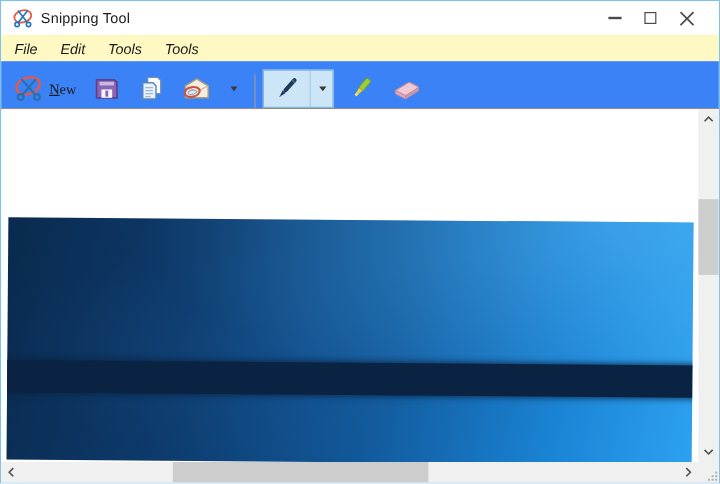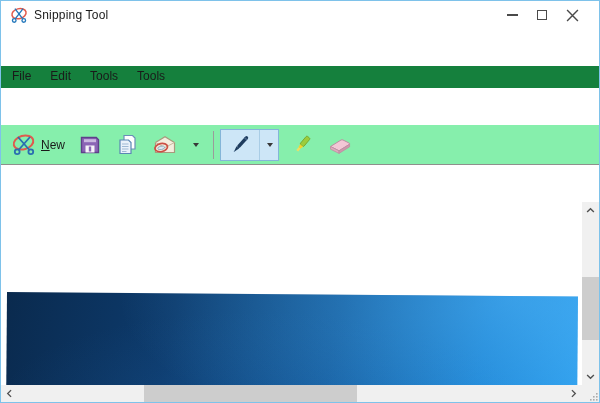--- a/index.html
+++ b/index.html
@@ -3,42 +3,42 @@
 <meta charset="utf-8">
 <style>
   * { margin:0; padding:0; box-sizing:border-box; }
   html,body { width:600px; height:403px; background:#fff; font-family:"Liberation Sans", sans-serif; overflow:hidden; }
 
   .window {
     width:600px; height:403px;
     border:1px solid #7ec2ea;
     background:#fff;
     position:relative;
-    display:flex; flex-direction:column;gap:37px;
+    display:flex; flex-direction:column;
   }
 
   
   .titlebar { height:28px; background:#fff; display:flex; align-items:center; flex:0 0 auto; }
   .titlebar .app-icon { width:18px; height:18px; margin:0 6px 0 9px; display:inline-flex; }
   .title-text { font-size:12px; color:#1a1a1a; letter-spacing:0.2px; }
   .caption-controls { margin-left:auto; display:flex; align-items:center; padding-right:12px; }
   .cap-btn { width:30px; height:26px; display:flex; align-items:center; justify-content:center; cursor:default; }
   .min-glyph { width:11px; height:2px; background:#4a4a4a; display:block; }
   .max-glyph { width:10px; height:10px; border:1.5px solid #4a4a4a; display:block; }
 
   
-  .menubar { height:22px; background:#15803d; display:flex; align-items:flex-start; padding-left:3px; flex:0 0 auto; }
+  .menubar { height:22px; background:#fef9c3; display:flex; align-items:flex-end; padding-left:3px; flex:0 0 auto;font-style:italic; }
   .menu-item { font-size:12px; color:#1a1a1a; padding:3px 8px; margin-right:3px; }
 
   
   .toolbar {
-    height:40px; background:#86efac;
+    height:40px; background:#3b82f6;
     border-bottom:1px solid #8f8f8c;
-    display:flex; align-items:center;
-    padding-left:5px; flex:0 0 auto;
+    display:flex; align-items:flex-end;
+    padding-left:5px; flex:0 0 auto;font-family:Liberation Serif, serif;
   }
   .tb-btn {
     display:inline-flex; align-items:center; gap:4px;
     padding:3px 4px; margin-right:3px; border:1px solid transparent;
     font-size:12px; color:#1a1a1a; height:32px;
   }
   .tb-btn .accel { text-decoration:underline; }
   .drop-arrow {
     width:0; height:0; display:inline-block;
     border-left:3.5px solid transparent; border-right:3.5px solid transparent;

